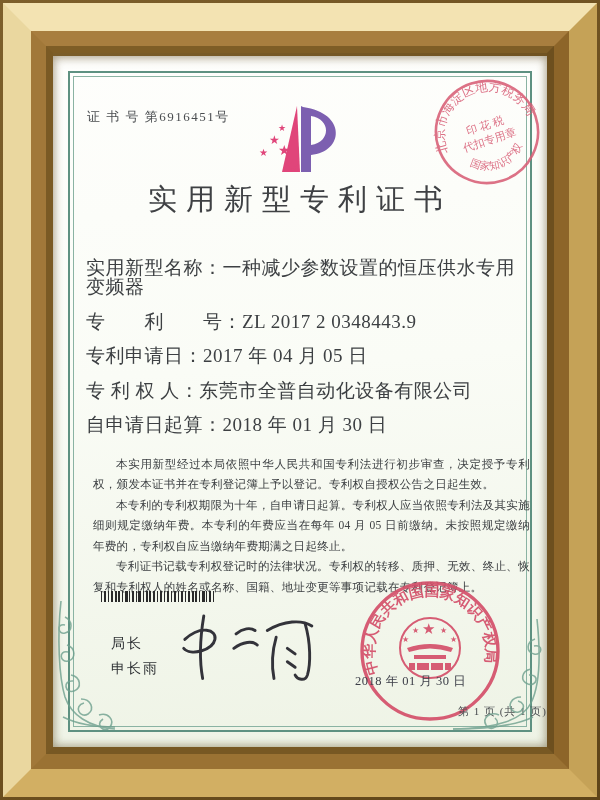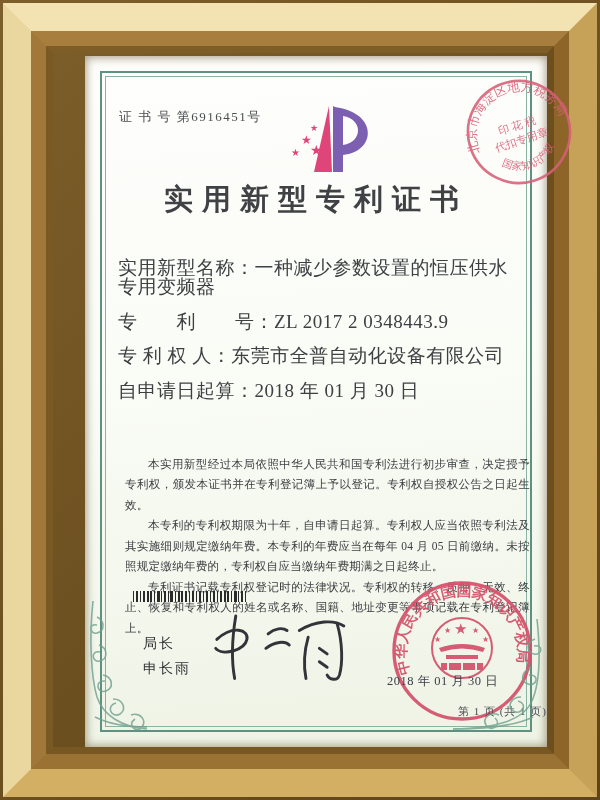--- a/index.html
+++ b/index.html
@@ -14,29 +14,28 @@
   .frame-mid{position:absolute;inset:31px;border-style:solid;border-width:15px;
     border-color:#a87e3f #8d6529 #9a7233 #a17839;}
   .frame-lip{position:absolute;inset:46px;border-style:solid;border-width:7px;
     border-color:#7e5d26 #6d4f1e #775823 #7a5a24;}
   
   .paper{
     position:absolute;left:53px;right:53px;top:56px;bottom:53px;
     background:linear-gradient(176deg,#fefefc 0%,#fafcf6 45%,#eef3e5 100%);
     box-shadow:inset 0 3px 10px rgba(100,80,40,.28), inset 0 -3px 8px rgba(100,80,40,.18),
                inset 3px 0 8px rgba(100,80,40,.15), inset -3px 0 8px rgba(100,80,40,.15);
-    margin-left:32px;
   }
   .gborder-outer{position:absolute;inset:15px;border:2px solid #5e9181;pointer-events:none;}
   .gborder-inner{position:absolute;inset:20px;border:1px solid #8ab3a3;pointer-events:none;}
   
   .cert-no{position:absolute;left:34px;top:52px;font-size:13px;letter-spacing:1.5px;color:#4a4d50;}
   .logo{position:absolute;left:198px;top:42px;width:96px;height:90px;}
   .cert-title{position:absolute;left:0;right:0;top:124px;text-align:center;
-    font-size:29px;letter-spacing:9px;color:#3f4144;font-weight:700;}
+    font-size:29px;letter-spacing:9px;color:#3f4144;font-weight:400;}
   .fields{position:absolute;left:33px;right:24px;top:202px;}
   .field{font-size:19px;line-height:19px;color:#3d4043;margin-bottom:15.5px;letter-spacing:.5px;}
   .paras{position:absolute;left:20px;right:17px;top:398px;padding-left:20px;}
   .paras p{margin:0;font-size:11.5px;line-height:1.78;color:#3d4043;text-align:justify;
     text-indent:2em;letter-spacing:.3px;}
   .barcode{position:absolute;left:48px;top:535px;width:114px;height:11px;
     background-image:
       repeating-linear-gradient(90deg,#2a2a2a 0 1px,transparent 1px 3px,#2a2a2a 3px 5px,transparent 5px 7px),
       repeating-linear-gradient(90deg,transparent 0 4px,#2a2a2a 4px 5px,transparent 5px 11px);
   }
@@ -94,20 +93,21 @@
       <text font-size="10.5" fill="#d85f77">
         <textPath href="#arcBotT" startOffset="6">国家知识产权局</textPath>
       </text>
     </svg>
 
     <div class="cert-title">实用新型专利证书</div>
 
     <div class="fields">
       <div class="field"><span>实用新型名称：</span><span>一种减少参数设置的恒压供水专用变频器</span></div>
       <div class="field"><span>专　　利　　号：</span><span>ZL 2017 2 0348443.9</span></div>
+      <div class="field"><span>专利申请日：</span><span>2017 年 04 月 05 日</span></div>
       <div class="field"><span>专 利 权 人：</span><span>东莞市全普自动化设备有限公司</span></div>
       <div class="field"><span>自申请日起算：</span><span>2018 年 01 月 30 日</span></div>
     </div>
 
     <div class="paras">
       <p>本实用新型经过本局依照中华人民共和国专利法进行初步审查，决定授予专利权，颁发本证书并在专利登记簿上予以登记。专利权自授权公告之日起生效。</p>
       <p>本专利的专利权期限为十年，自申请日起算。专利权人应当依照专利法及其实施细则规定缴纳年费。本专利的年费应当在每年 04 月 05 日前缴纳。未按照规定缴纳年费的，专利权自应当缴纳年费期满之日起终止。</p>
       <p>专利证书记载专利权登记时的法律状况。专利权的转移、质押、无效、终止、恢复和专利权人的姓名或名称、国籍、地址变更等事项记载在专利登记簿上。</p>
     </div>
 

